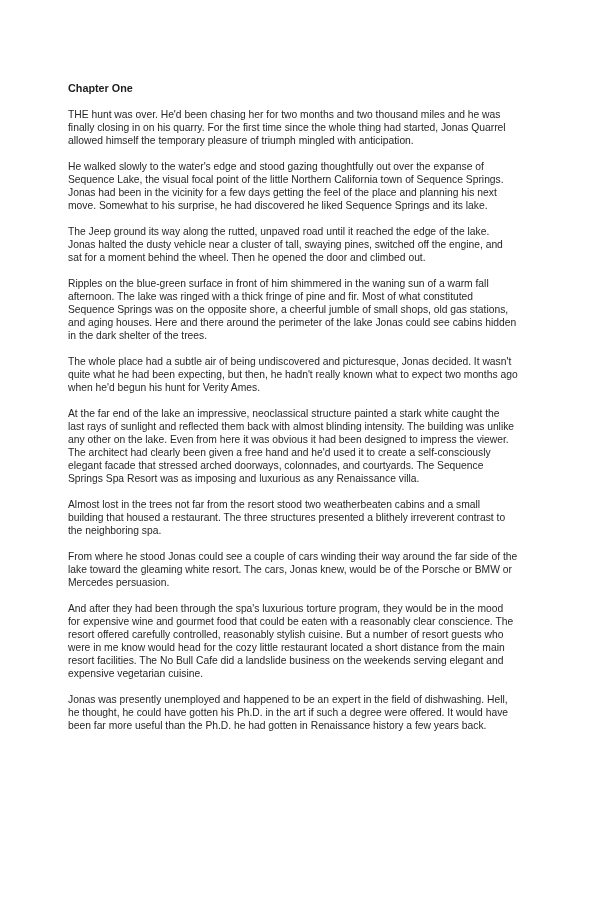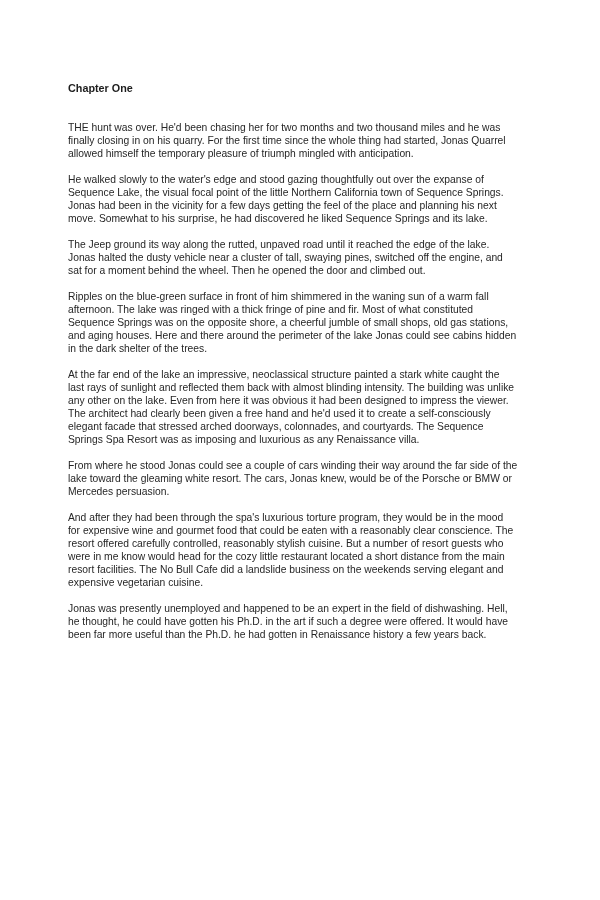--- a/index.html
+++ b/index.html
@@ -21,37 +21,39 @@
     top: 82px;
     width: 466px;
     color: #262626;
     font-size: 10.3px;
     line-height: 13px;
     -webkit-font-smoothing: antialiased;
   }
   .chapter-heading {
     font-size: 10.8px;
     font-weight: bold;
-    margin: 0 0 26px 0;
+    margin: 0 0 13px 0;
     line-height: 13px;
     color: #1d1d1d;
   }
   .content p {
     margin: 0 16px 13px 0;
     text-align: left;
   }
 </style>
 </head>
 <body>
 
 <div class="page">
   <div class="content">
     <h1 class="chapter-heading">Chapter One</h1>
     <p>THE hunt was over. He'd been chasing her for two months and two thousand miles and he was finally closing in on his quarry. For the first time since the whole thing had started, Jonas Quarrel allowed himself the temporary pleasure of triumph mingled with anticipation.</p>
     <p>He walked slowly to the water's edge and stood gazing thoughtfully out over the expanse of Sequence Lake, the visual focal point of the little Northern California town of Sequence Springs. Jonas had been in the vicinity for a few days getting the feel of the place and planning his next move. Somewhat to his surprise, he had discovered he liked Sequence Springs and its lake.</p>
     <p>The Jeep ground its way along the rutted, unpaved road until it reached the edge of the lake. Jonas halted the dusty vehicle near a cluster of tall, swaying pines, switched off the engine, and sat for a moment behind the wheel. Then he opened the door and climbed out.</p>
     <p>Ripples on the blue-green surface in front of him shimmered in the waning sun of a warm fall afternoon. The lake was ringed with a thick fringe of pine and fir. Most of what constituted Sequence Springs was on the opposite shore, a cheerful jumble of small shops, old gas stations, and aging houses. Here and there around the perimeter of the lake Jonas could see cabins hidden in the dark shelter of the trees.</p>
+    <p>The whole place had a subtle air of being undiscovered and picturesque, Jonas decided. It wasn't quite what he had been expecting, but then, he hadn't really known what to expect two months ago when he'd begun his hunt for Verity Ames.</p>
     <p>At the far end of the lake an impressive, neoclassical structure painted a stark white caught the last rays of sunlight and reflected them back with almost blinding intensity. The building was unlike any other on the lake. Even from here it was obvious it had been designed to impress the viewer. The architect had clearly been given a free hand and he'd used it to create a self-consciously elegant facade that stressed arched doorways, colonnades, and courtyards. The Sequence Springs Spa Resort was as imposing and luxurious as any Renaissance villa.</p>
+    <p>Almost lost in the trees not far from the resort stood two weatherbeaten cabins and a small building that housed a restaurant. The three structures presented a blithely irreverent contrast to the neighboring spa.</p>
     <p>From where he stood Jonas could see a couple of cars winding their way around the far side of the lake toward the gleaming white resort. The cars, Jonas knew, would be of the Porsche or BMW or Mercedes persuasion.</p>
     <p>And after they had been through the spa's luxurious torture program, they would be in the mood for expensive wine and gourmet food that could be eaten with a reasonably clear conscience. The resort offered carefully controlled, reasonably stylish cuisine. But a number of resort guests who were in me know would head for the cozy little restaurant located a short distance from the main resort facilities. The No Bull Cafe did a landslide business on the weekends serving elegant and expensive vegetarian cuisine.</p>
     <p>Jonas was presently unemployed and happened to be an expert in the field of dishwashing. Hell, he thought, he could have gotten his Ph.D. in the art if such a degree were offered. It would have been far more useful than the Ph.D. he had gotten in Renaissance history a few years back.</p>
   </div>
 </div>
 
 </body></html>

